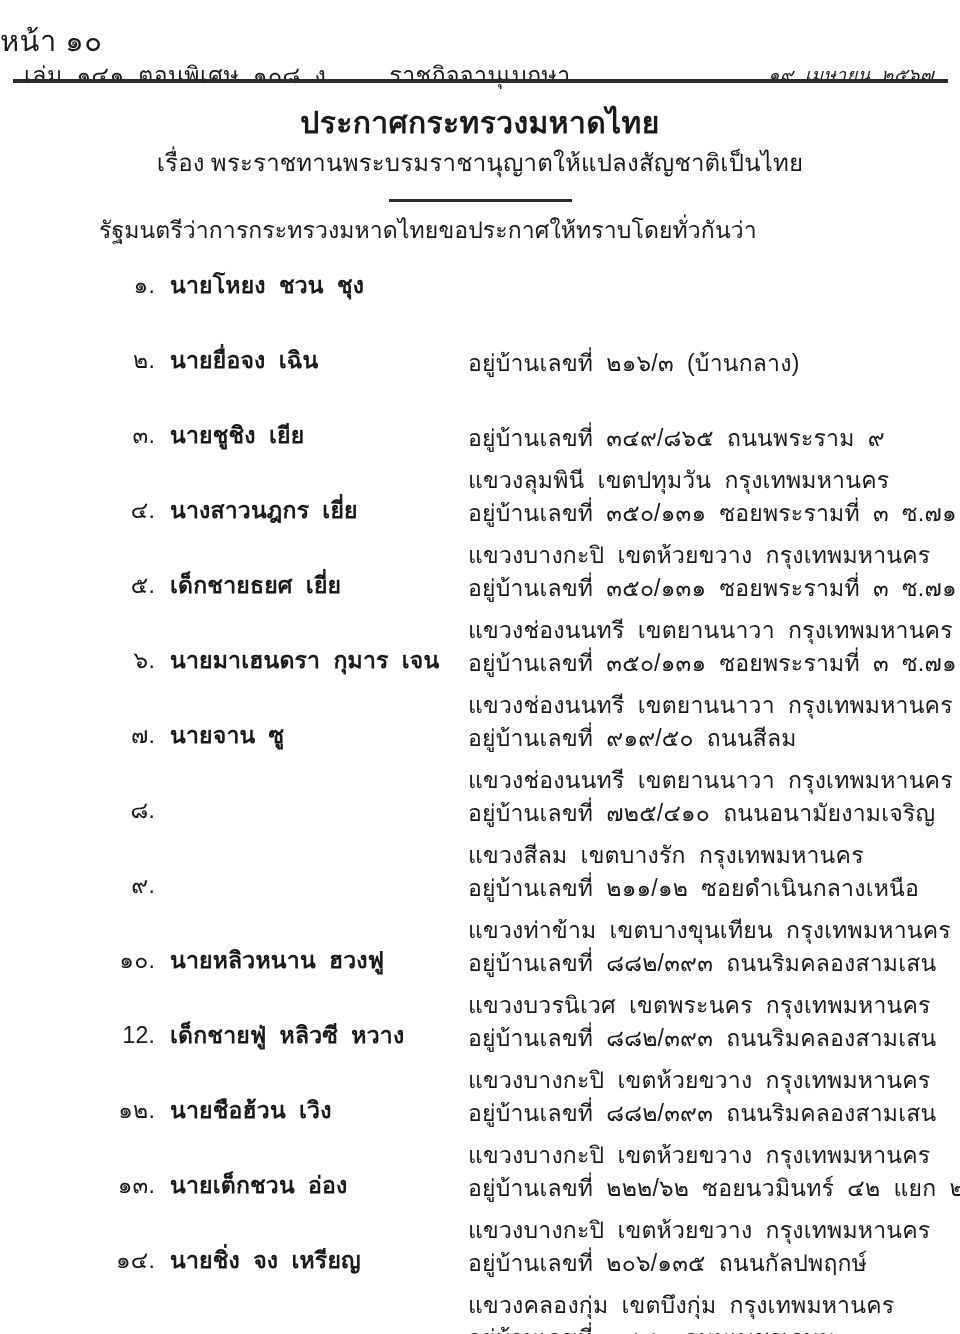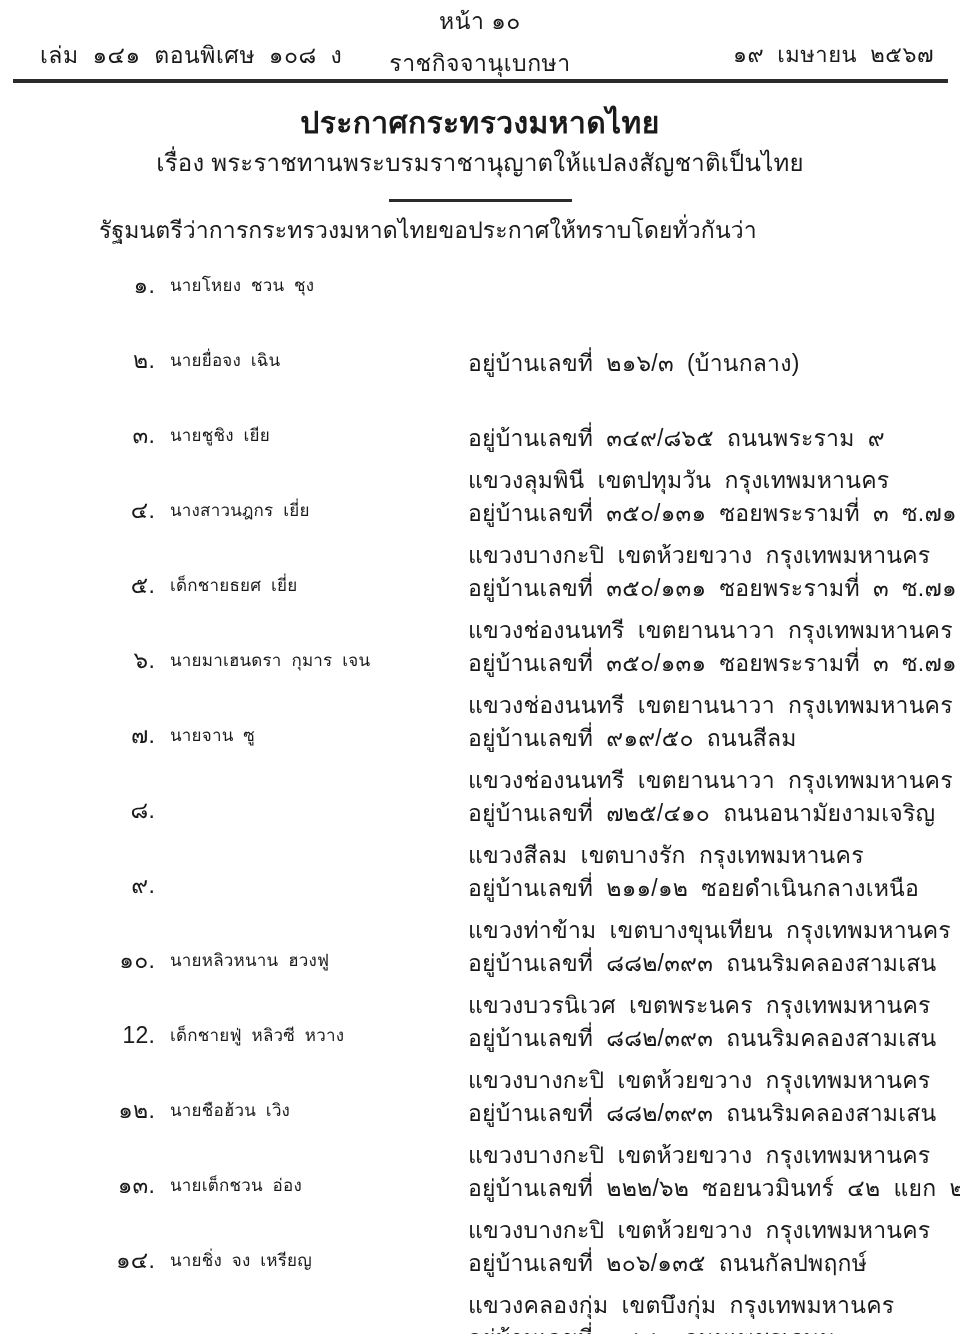--- a/index.html
+++ b/index.html
@@ -22,75 +22,77 @@
   }
 
   
   .masthead {
     position: absolute;
     left: 0;
     top: 0;
     width: 960px;
   }
   .page-number-line {
-    text-align: center;
-    font-size: 23px;
+    text-align: left;
+    font-size: 29px;
     line-height: 30px;
-    padding-top: 6px;
+    padding-top: 26px;
     letter-spacing: 0.5px;
   }
   .masthead-row {
     position: relative;
     height: 36px;
     margin-top: 2px;
   }
   .masthead-left {
     position: absolute;
-    left: 40px;
+    left: 24px;
     top: 0;
     font-size: 23px;
     line-height: 34px;
     white-space: pre;
     letter-spacing: 0.5px;
   }
   .masthead-center {
     position: absolute;
     left: 0;
     right: 0;
-    top: 8px;
+    top: 0;
     text-align: center;
     font-size: 23px;
     line-height: 34px;
     letter-spacing: 0.5px;
   }
   .masthead-right {
     position: absolute;
     right: 26px;
     top: 0;
-    font-size: 22px;
+    font-size: 18px;
     line-height: 34px;
     white-space: pre;
     letter-spacing: 0.5px;
+    font-style: italic;
   }
   .rule-main {
     position: absolute;
     left: 13px;
     top: 79px;
     width: 935px;
     height: 4px;
     background: #2b2b2b;
   }
 
   
   .title-block {
     position: absolute;
     left: 0;
     top: 104px;
     width: 960px;
     text-align: center;
+    font-family: Liberation Serif, serif;
   }
   .doc-title {
     font-size: 30px;
     line-height: 38px;
     font-weight: 700;
     letter-spacing: 0.4px;
   }
   .doc-subtitle {
     font-size: 24px;
     line-height: 34px;
@@ -132,24 +134,25 @@
     width: 60px;
     text-align: right;
     font-size: 23px;
     line-height: 39px;
     letter-spacing: 0.2px;
   }
   .entry-name {
     position: absolute;
     left: 170px;
     top: 0;
-    font-size: 17px;
+    font-size: 23px;
     line-height: 39px;
     white-space: pre;
     letter-spacing: 0.2px;
+    font-weight: bold;
   }
   .entry-address {
     position: absolute;
     left: 468px;
     top: 0;
     width: 470px;
     font-size: 23px;
     line-height: 39px;
     white-space: pre;
     letter-spacing: 0.2px;

